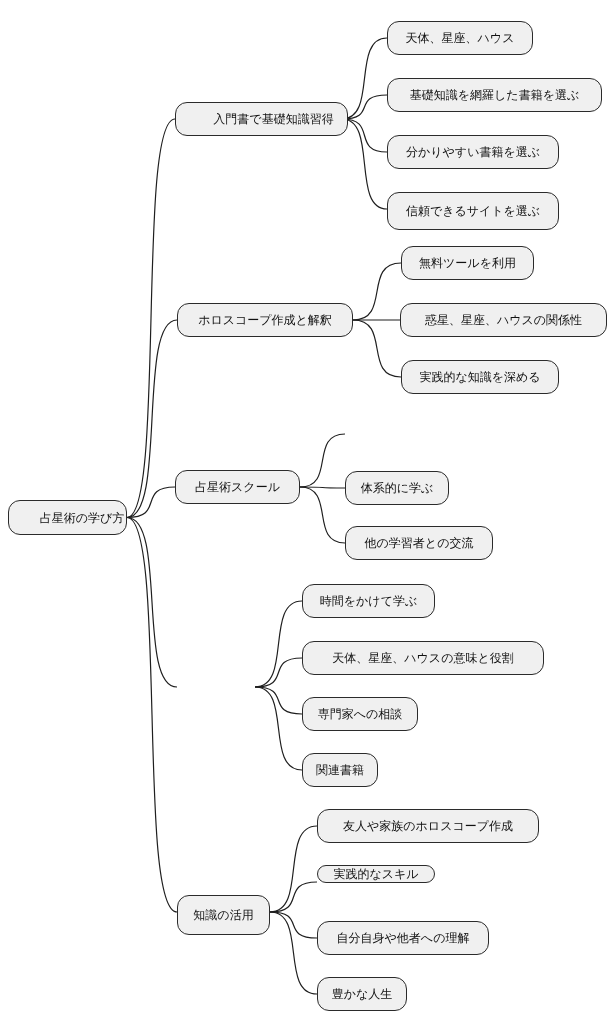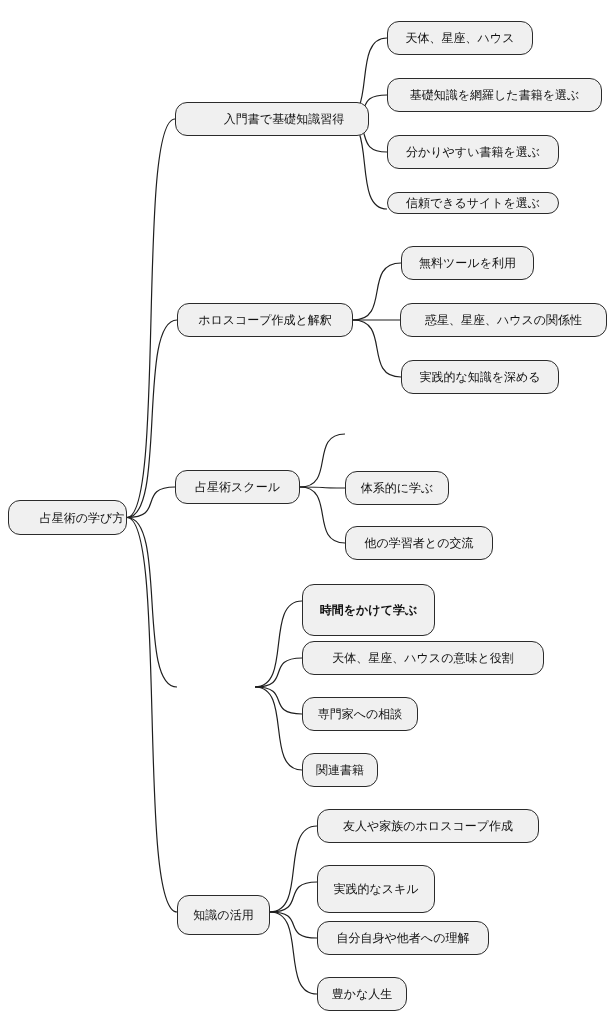--- a/index.html
+++ b/index.html
@@ -68,32 +68,32 @@
       <path d="M 255 687 C 292.6 687, 264.4 770, 302 770"></path>
       <path d="M 127 517.5 C 167 517.5, 137 912, 177 912"></path>
       <path d="M 270 912 C 307.6 912, 279.4 826, 317 826"></path>
       <path d="M 270 912 C 307.6 912, 279.4 882, 317 882"></path>
       <path d="M 270 912 C 307.6 912, 279.4 938, 317 938"></path>
       <path d="M 270 912 C 307.6 912, 279.4 994, 317 994"></path>
     </svg>
     <div class="node" style="left: 387px; top: 21px; width: 146px; height: 34px;">天体、星座、ハウス</div>
     <div class="node" style="left: 387px; top: 78px; width: 215px; height: 34px;">基礎知識を網羅した書籍を選ぶ</div>
     <div class="node" style="left: 387px; top: 135px; width: 172px; height: 34px;">分かりやすい書籍を選ぶ</div>
-    <div class="node" style="left: 387px; top: 192px; width: 172px; height: 22px; text-align: center;">信頼できるサイトを選ぶ</div>
-    <div class="node" style="left: 175px; top: 102px; width: 194px; height: 34px; padding-left: 24px;">入門書で基礎知識習得</div>
+    <div class="node" style="left: 387px; top: 192px; width: 172px; height: 38px; text-align: center;">信頼できるサイトを選ぶ</div>
+    <div class="node" style="left: 175px; top: 102px; width: 173px; height: 34px; padding-left: 24px;">入門書で基礎知識習得</div>
     <div class="node" style="left: 401px; top: 246px; width: 133px; height: 34px;">無料ツールを利用</div>
     <div class="node" style="left: 400px; top: 303px; width: 207px; height: 34px;">惑星、星座、ハウスの関係性</div>
     <div class="node" style="left: 401px; top: 360px; width: 158px; height: 34px;">実践的な知識を深める</div>
     <div class="node" style="left: 177px; top: 303px; width: 176px; height: 34px;">ホロスコープ作成と解釈</div>
     <div class="node" style="left: 345px; top: 471px; width: 104px; height: 34px;">体系的に学ぶ</div>
     <div class="node" style="left: 345px; top: 526px; width: 148px; height: 34px;">他の学習者との交流</div>
     <div class="node" style="left: 175px; top: 470px; width: 125px; height: 34px;">占星術スクール</div>
-    <div class="node" style="left: 302px; top: 584px; width: 133px; height: 52px; font-weight: bold;">時間をかけて学ぶ</div>
+    <div class="node" style="left: 302px; top: 584px; width: 133px; height: 34px;">時間をかけて学ぶ</div>
     <div class="node" style="left: 302px; top: 641px; width: 242px; height: 34px;">天体、星座、ハウスの意味と役割</div>
     <div class="node" style="left: 302px; top: 697px; width: 116px; height: 34px;">専門家への相談</div>
     <div class="node" style="left: 302px; top: 753px; width: 76px; height: 34px;">関連書籍</div>
     <div class="node" style="left: 317px; top: 809px; width: 222px; height: 34px;">友人や家族のホロスコープ作成</div>
-    <div class="node" style="left: 317px; top: 865px; width: 118px; height: 48px;">実践的なスキル</div>
+    <div class="node" style="left: 317px; top: 865px; width: 118px; height: 18px;">実践的なスキル</div>
     <div class="node" style="left: 317px; top: 977px; width: 90px; height: 34px;">豊かな人生</div>
     <div class="node" style="left: 317px; top: 921px; width: 172px; height: 34px;">自分自身や他者への理解</div>
     <div class="node" style="left: 177px; top: 895px; width: 93px; height: 40px;">知識の活用</div>
     <div class="node" style="left: 8px; top: 500px; width: 119px; height: 35px; padding-left: 29px;">占星術の学び方</div>
   </div>
 
 </body></html>

